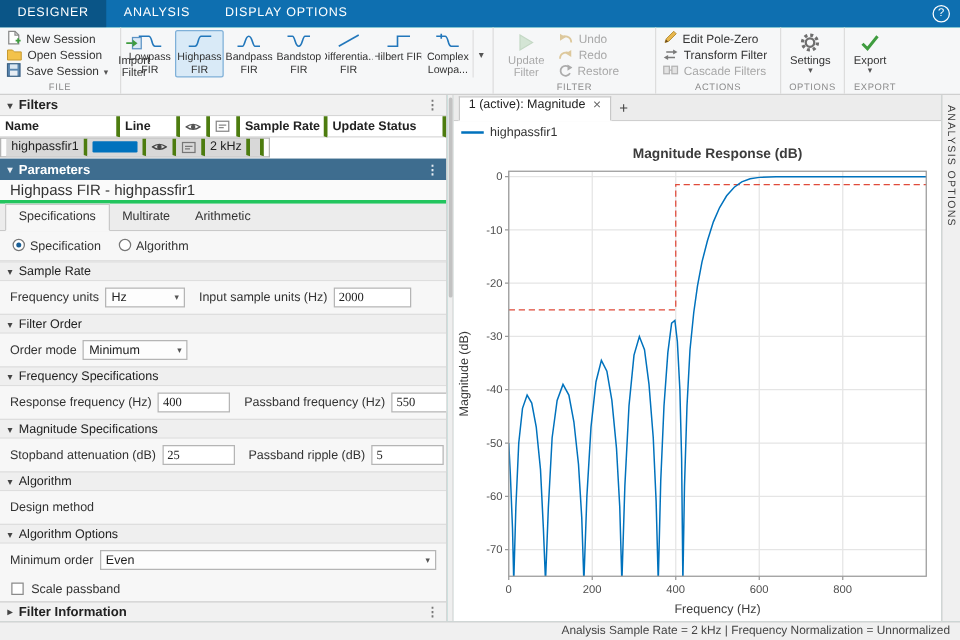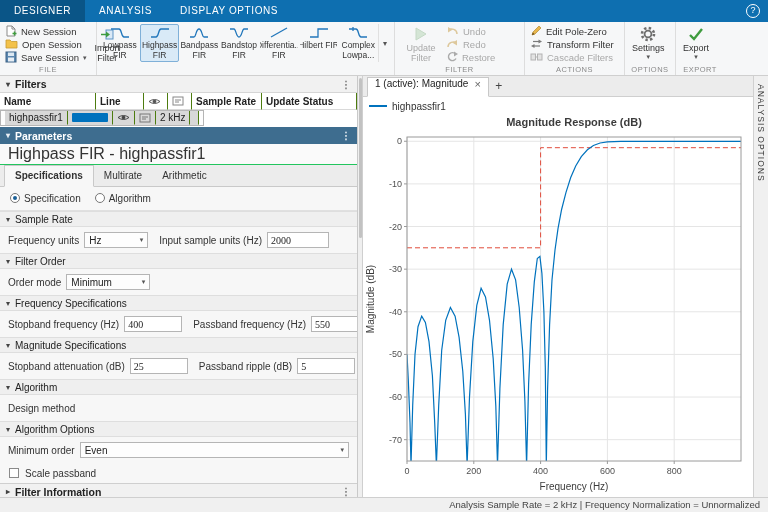--- a/index.html
+++ b/index.html
@@ -34,29 +34,29 @@
   
   #left-panel { position:absolute; left:0; top:76px; width:358px; height:421px; background:#f7f7f7; border-right:1px solid #c9c9c9; display:flex; flex-direction:column; overflow:hidden; }
   .panel-header { height:17px; flex:0 0 17px; background:#f1f1f1; border-top:1px solid #d6d6d6; border-bottom:1px solid #d6d6d6; display:flex; align-items:center; gap:5px; padding:0 6px; font-size:10.5px; font-weight:bold; color:#222; }
   .panel-header .caret { font-size:8px; color:#444; }
   .panel-header .dots { margin-left:auto; color:#777; font-size:10px; }
   .panel-header.blue { background:#3e6d8f; border-color:#3e6d8f; color:#fff; }
   .panel-header.blue .caret, .panel-header.blue .dots { color:#e8eef4; }
 
   .ftable { flex:0 0 34px; background:#fff; font-size:10px; }
   .frow { display:grid; grid-template-columns:96px 48px 24px 24px 70px 1fr; height:17px; align-items:center; }
-  .frow > div { height:100%; display:flex; align-items:center; padding:0 4px; border-right:1px solid #4d7c0f; border-bottom:1px solid #d9d9d9; overflow:hidden; white-space:nowrap; }
+  .frow > div { height:100%; display:flex; align-items:center; padding:0 4px; border-right:3px solid #4d7c0f; border-bottom:1px solid #d9d9d9; overflow:hidden; white-space:nowrap; }
   .frow.head > div { font-weight:bold; color:#222; }
   .frow.sel > div { background:#d8d8d8; }
   .line-swatch { width:36px; height:9px; background:#0072BD; border-radius:1px; }
 
-  .subtitle { flex:0 0 15px; background:#fafafa; border-bottom:1px solid #22c55e; font-size:16px; color:#333; padding:1px 8px; }
+  .subtitle { flex:0 0 15px; background:#fafafa; border-bottom:3px solid #22c55e; font-size:12px; color:#333; padding:1px 8px; }
   .tabs2 { flex:0 0 22px; display:flex; align-items:flex-end; background:#ececec; border-bottom:1px solid #c9c9c9; font-size:10px; padding:0 4px; }
   .tab2 { padding:0 10px; line-height:20px; color:#333; }
-  .tab2.active { background:#f7f7f7; border:1px solid #c9c9c9; border-bottom:1px solid #f7f7f7; margin-bottom:-1px;font-weight:bold; }
+  .tab2.active { background:#f7f7f7; border:1px solid #c9c9c9; border-bottom:1px solid #f7f7f7; margin-bottom:-1px; }
   .radio-row { flex:0 0 24px; display:flex; align-items:center; gap:14px; padding:0 10px; font-size:10px; color:#333; border-bottom:1px solid #e0e0e0; background:#f7f7f7; }
   .radio { width:10px; height:10px; border:1px solid #777; border-radius:50%; background:#fff; display:inline-block; margin-right:4px; vertical-align:-1px; position:relative; }
   .radio.checked::after { content:""; position:absolute; left:2px; top:2px; width:4px; height:4px; border-radius:50%; background:#1a5f96; }
 
   .section-bar { flex:0 0 16px; background:#efefef; border-top:1px solid #dedede; border-bottom:1px solid #dedede; display:flex; align-items:center; gap:5px; padding:0 6px; font-size:10px; color:#222; }
   .section-bar .caret { font-size:8px; color:#444; }
   .form-row { flex:0 0 26px; display:flex; align-items:center; gap:5px; padding:0 8px; font-size:10px; color:#333; background:#f7f7f7; white-space:nowrap; }
   .tinput { height:16px; border:1px solid #b5b5b5; background:#fff; font-size:10px; font-family:Liberation Serif, serif; color:#222; padding:0 3px; }
   .sel { height:16px; border:1px solid #b5b5b5; background:#fdfdfd; display:inline-flex; align-items:center; justify-content:space-between; padding:0 4px; font-size:10px; color:#222; }
   .sel .dd { font-size:7px; color:#555; margin-left:6px; }
@@ -396,21 +396,21 @@
           <span>Minimum</span>
           <span class="dd">▾</span>
         </span>
     </div>
 
     <div class="section-bar">
       <span class="caret">▾</span>
       <span>Frequency Specifications</span>
     </div>
     <div class="form-row">
-      <span>Stopband frequency (Hz)</span>
+      <span>Response frequency (Hz)</span>
       <input class="tinput" style="width: 58px;" value="400">
       <span style="margin-left:6px">Passband frequency (Hz)</span>
       <input class="tinput" style="width: 58px;" value="550">
     </div>
 
     <div class="section-bar">
       <span class="caret">▾</span>
       <span>Magnitude Specifications</span>
     </div>
     <div class="form-row">

